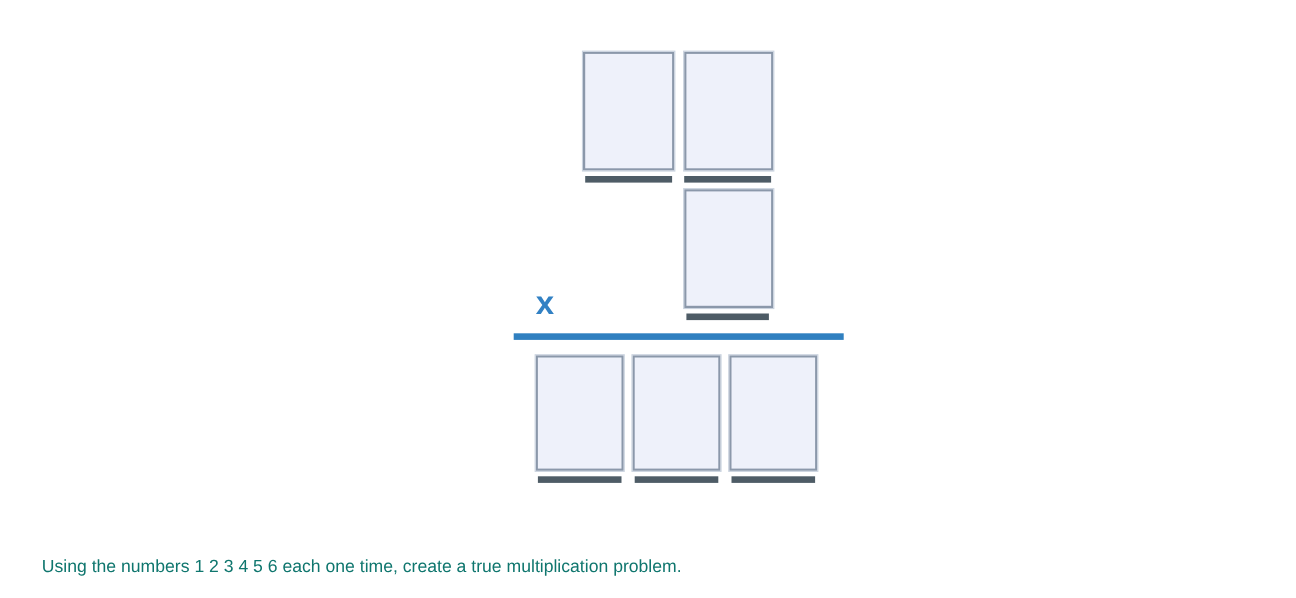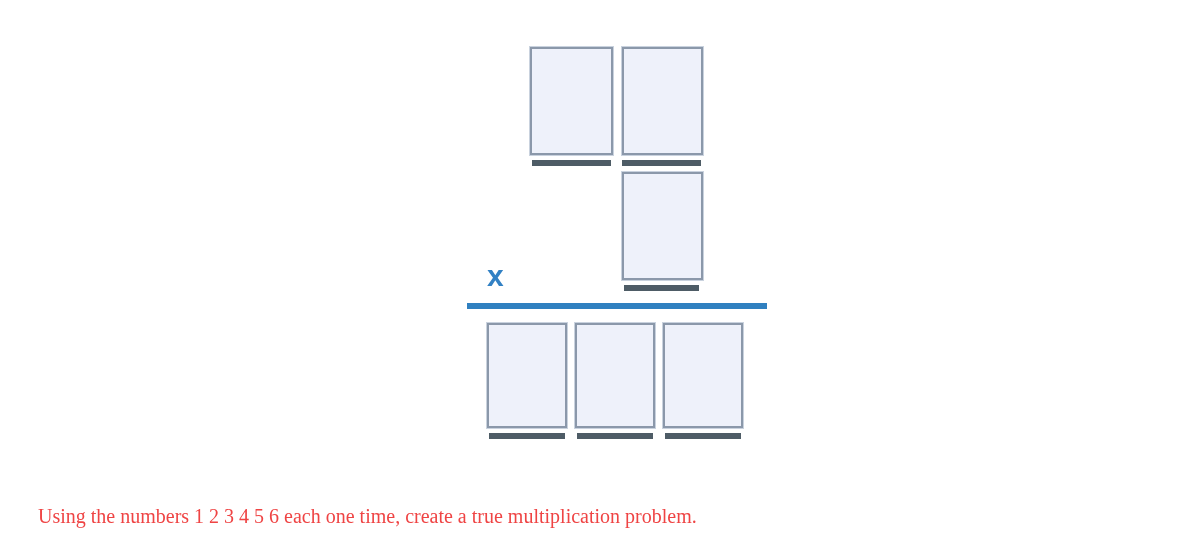--- a/index.html
+++ b/index.html
@@ -56,23 +56,23 @@
   .solution-rule {
     position: absolute;
     background: #3080c0;
     height: 6px;
     border-radius: 0px;
   }
 
   
   .caption {
     position: absolute;
-    color: #ef4444;
-    font-family: Liberation Serif, serif;
-    font-size: 20px;
+    color: #0f766e;
+    font-family: Liberation Sans, sans-serif;
+    font-size: 16px;
     line-height: 26px;
     white-space: nowrap;
   }
 
   
   #cell-multiplicand-0 { left: 530px; top: 47px;  width: 83px; height: 108px; }
   #ul-multiplicand-0   { left: 532px; top: 160px; width: 79px; }
   #cell-multiplicand-1 { left: 622px; top: 47px;  width: 81px; height: 108px; }
   #ul-multiplicand-1   { left: 622px; top: 160px; width: 79px; }
 

